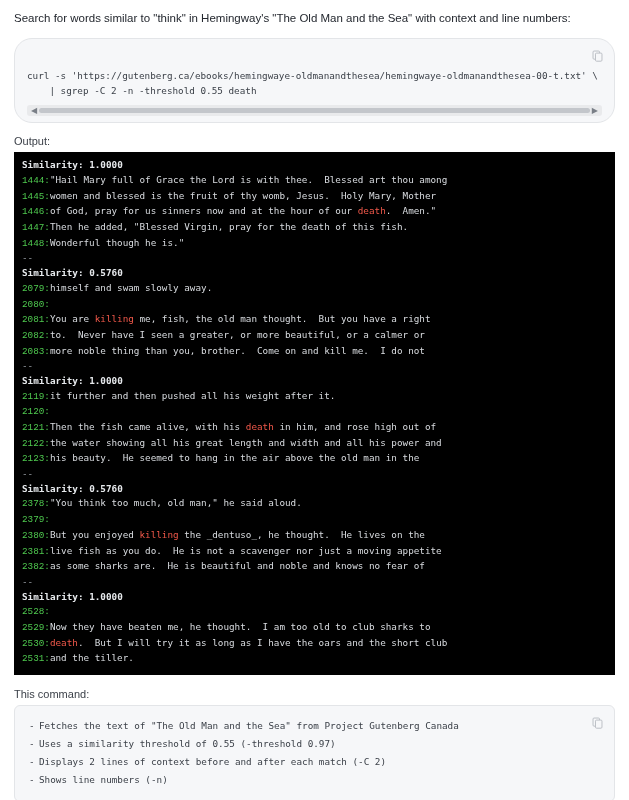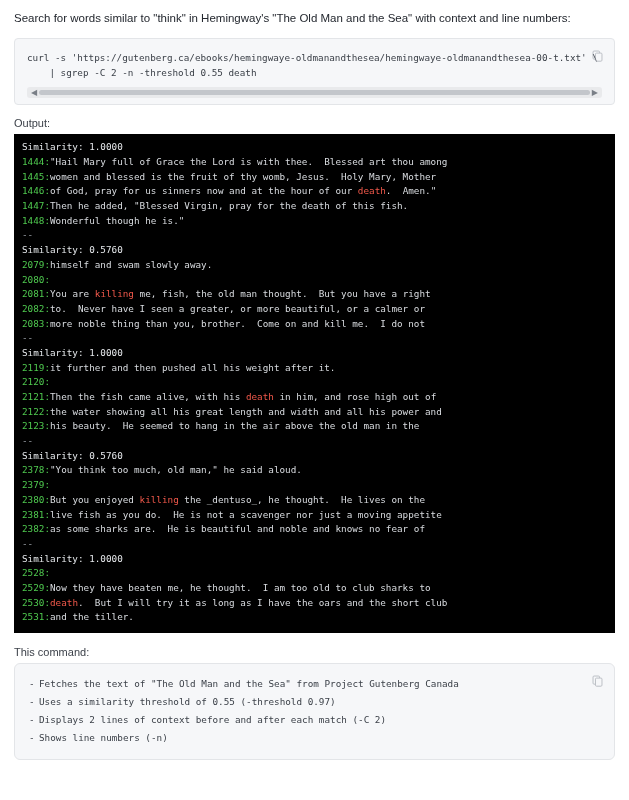--- a/index.html
+++ b/index.html
@@ -17,22 +17,22 @@
     font-size: 11.5px;
     line-height: 1.45;
     color: #23272e;
     margin-bottom: 11px;
   }
   
   .cmd-block {
     position: relative;
     background: #f6f7f9;
     border: 1px solid #e3e5e8;
-    border-radius: 4px;
-    padding: 11px 12px 6px 12px;
+    border-radius: 18px;
+    padding: 29px 12px 6px 12px;
     margin-bottom: 12px;
   }
   .cmd-text {
     font-family: "DejaVu Sans Mono", monospace;
     font-size: 9.3px;
     line-height: 1.65;
     color: #3b4048;
     white-space: pre;
     overflow: hidden;
   }
@@ -80,23 +80,23 @@
     background: #000000;
     padding: 6px 8px 8px 8px;
     font-family: "DejaVu Sans Mono", monospace;
     font-size: 9.3px;
     line-height: 1.58;
     color: #d9dce0;
     white-space: pre-wrap;
     word-break: break-word;
     margin-bottom: 13px;
   }
-  .term .sim { color: #e6e9ec; }
+  .term .sim { color: #e6e9ec; font-weight: bold; }
   .term .sep { color: #9aa0a6; }
-  .term .ln  { color: #4fc94f; }
+  .term .ln  { color: #4fc94f; font-family: Liberation Mono, monospace; }
   .term .txt { color: #d9dce0; }
   .term .hit { color: #f0584a; }
   .term-line { display: block; }
   
   .notes-block {
     position: relative;
     background: #f6f7f9;
     border: 1px solid #e3e5e8;
     border-radius: 6px;
     padding: 11px 12px 11px 14px;

